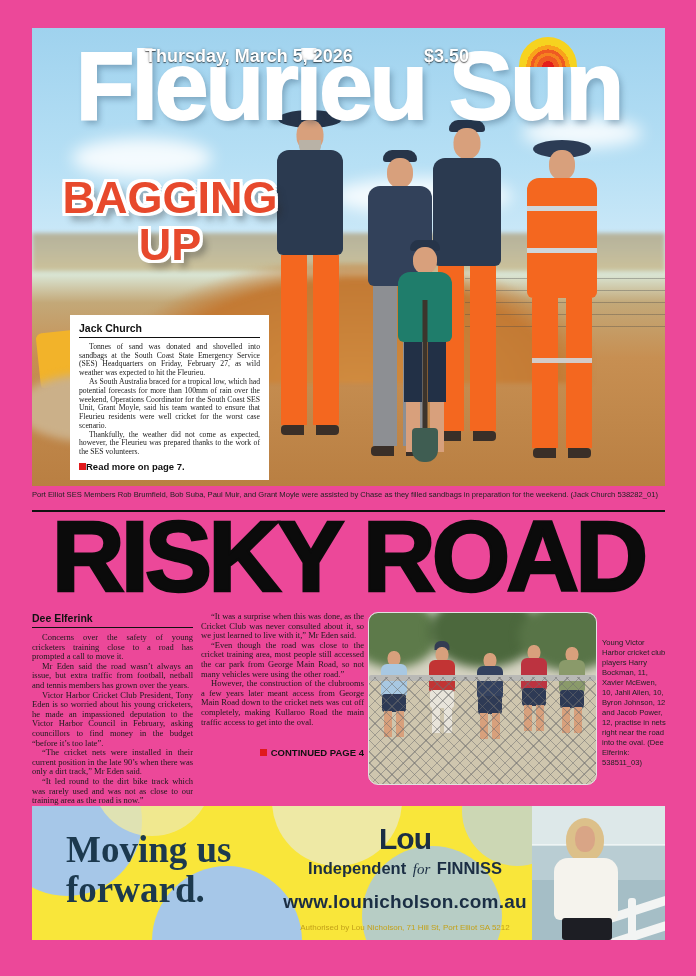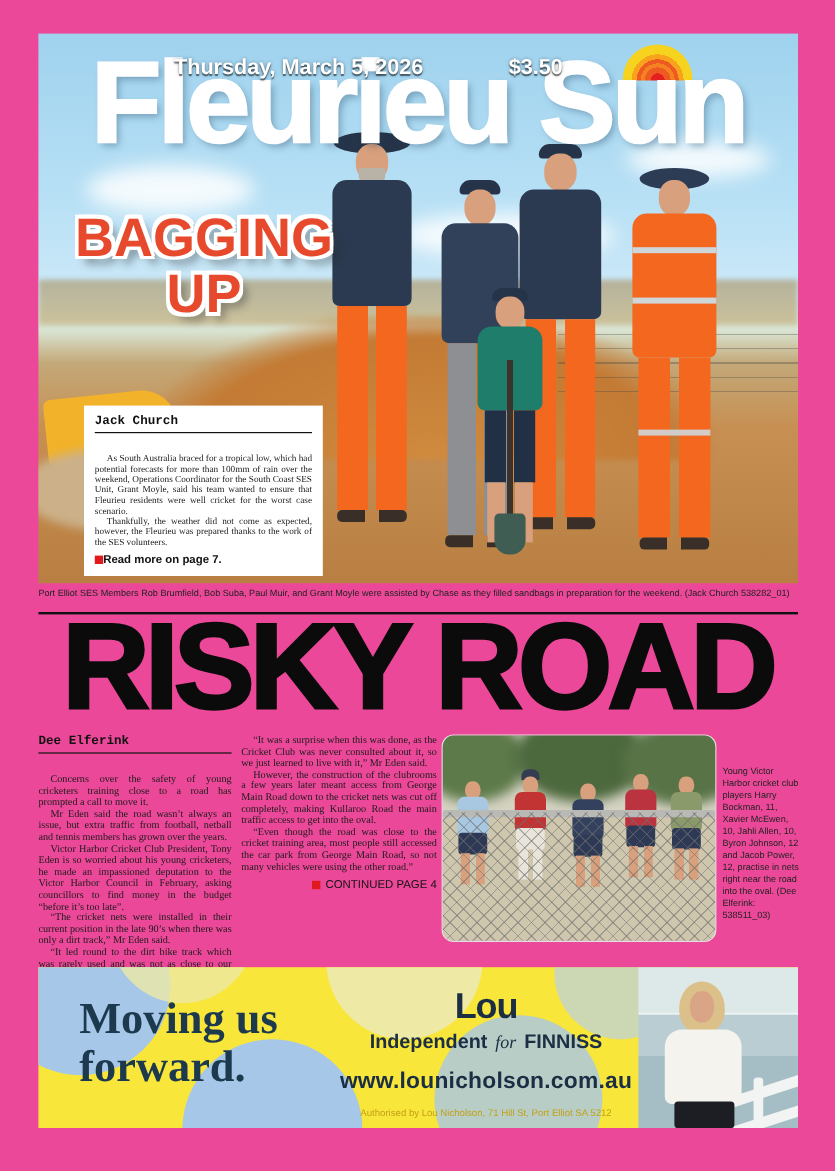--- a/index.html
+++ b/index.html
@@ -60,22 +60,22 @@
   .p-legs { position:absolute; left:50%; transform:translateX(-50%);
     background:linear-gradient(90deg,#f4671f 0 44%, rgba(0,0,0,0) 44% 56%, #f4671f 56% 100%); }
   .p-boots { position:absolute; left:50%; transform:translateX(-50%); width:58px; height:10px;
     background:linear-gradient(90deg,#3a2f28 0 40%, rgba(0,0,0,0) 40% 60%, #3a2f28 60% 100%); border-radius:4px; }
   .stripe { position:absolute; left:0; width:100%; height:5px; background:#cfd6da; }
 
   .lead-box {
     position:absolute; left:38px; bottom:6px; width:199px; z-index:4;
     background:#ffffff; padding:7px 9px 8px 9px;
   }
-  .byline { font-family:Liberation Mono, monospace; font-weight:bold; font-size:10.5px; color:#111;
-    border-bottom:1.5px solid #111; padding-bottom:3px; margin-bottom:17px; }
+  .byline { font-family:Liberation Sans, sans-serif; font-weight:bold; font-size:10.5px; color:#111;
+    border-bottom:1.5px solid #111; padding-bottom:3px; margin-bottom:5px; }
   .lead-box p {
     font-family:"Liberation Serif", serif; font-size:7.7px; line-height:1.14; color:#1a1a1a;
     text-align:justify; text-indent:10px;
   }
   .read-more { margin-top:4px; font-weight:bold; font-size:9.5px; color:#111; display:flex; align-items:center; gap:0; }
   .red-sq { display:inline-block; width:7px; height:7px; background:#e0191c; flex:0 0 auto; }
 
   .lead-caption {
     position:absolute; left:32px; top:490px; width:633px;
     font-size:7.6px; color:#222; line-height:1.2;
@@ -89,21 +89,21 @@
     font-size:101px; font-weight:bold; letter-spacing:-4px; color:#0b0b0b;
     -webkit-text-stroke:2.5px #0b0b0b; white-space:nowrap; line-height:1;
   }
 
   
   .col { position:absolute; top:612px; }
   .col p { font-family:"Liberation Serif", serif; font-size:8.5px; line-height:1.13; color:#1a1a1a;
     text-align:justify; text-indent:10px; }
   .col1 { left:32px; width:161px; }
   .col2 { left:201px; width:163px; }
-  .continued { margin-top:5px; font-weight:normal; font-size:9.5px; color:#111;
+  .continued { margin-top:20px; font-weight:bold; font-size:9.5px; color:#111;
     display:flex; align-items:center; gap:4px; justify-content:flex-end; }
 
   .story-photo {
     position:absolute; left:368px; top:612px; width:229px; height:173px;
     border-radius:10px; overflow:hidden; border:1px solid #e2e2e2;
     background:linear-gradient(180deg,#e7eadf 0 14%, #d5d3c2 14% 38%, #cfc6ae 38% 100%);
   }
   .tree { position:absolute; border-radius:50%; filter:blur(5px); }
   .rail { position:absolute; left:0; top:62px; width:100%; height:6px; background:#b9b9b6; z-index:3; border-radius:2px; }
   .mesh { position:absolute; left:0; top:64px; width:100%; height:109px; z-index:4;
@@ -210,20 +210,21 @@
       <div class="p-legs" style="top:102px; width:42px; height:60px; background:linear-gradient(90deg,#223046 0 42%, rgba(0,0,0,0) 42% 58%, #223046 58% 100%);"></div>
       <div class="p-legs" style="top:162px; width:38px; height:50px; background:linear-gradient(90deg,#d8a07c 0 38%, rgba(0,0,0,0) 38% 62%, #d8a07c 62% 100%);"></div>
       <div style="position:absolute; left:50%; top:60px; transform:translateX(-50%); width:5px; height:130px; background:#3c342c;"></div>
       <div style="position:absolute; left:50%; top:188px; transform:translateX(-50%); width:26px; height:34px; background:#3f5d52; border-radius:4px 4px 12px 12px;"></div>
     </div>
     <div style="position:absolute; left:6px; top:300px; width:110px; height:55px; background:#f2b32a; border-radius:6px 30px 4px 4px; transform:rotate(-6deg);"></div>
     <div style="position:absolute; left:-10px; top:345px; width:200px; height:70px; background:#cbb089; border-radius:40%; filter:blur(4px);"></div>
 
     <div class="lead-box">
       <div class="byline">Jack Church</div>
+      <p>Tonnes of sand was donated and shovelled into sandbags at the South Coast State Emergency Service (SES) Headquarters on Friday, February 27, as wild weather was expected to hit the Fleurieu.</p>
       <p>As South Australia braced for a tropical low, which had potential forecasts for more than 100mm of rain over the weekend, Operations Coordinator for the South Coast SES Unit, Grant Moyle, said his team wanted to ensure that Fleurieu residents were well cricket for the worst case scenario.</p>
       <p>Thankfully, the weather did not come as expected, however, the Fleurieu was prepared thanks to the work of the SES volunteers.</p>
       <div class="read-more">
         <span class="red-sq"></span>
         <span>Read more on page 7.</span>
       </div>
     </div>
   </div>
 
   <div class="lead-caption">Port Elliot SES Members Rob Brumfield, Bob Suba, Paul Muir, and Grant Moyle were assisted by Chase as they filled sandbags in preparation for the weekend. (Jack Church 538282_01)</div>
@@ -235,22 +236,22 @@
     <div class="byline">Dee Elferink</div>
     <p>Concerns over the safety of young cricketers training close to a road has prompted a call to move it.</p>
     <p>Mr Eden said the road wasn’t always an issue, but extra traffic from football, netball and tennis members has grown over the years.</p>
     <p>Victor Harbor Cricket Club President, Tony Eden is so worried about his young cricketers, he made an impassioned deputation to the Victor Harbor Council in February, asking councillors to find money in the budget “before it’s too late”.</p>
     <p>“The cricket nets were installed in their current position in the late 90’s when there was only a dirt track,” Mr Eden said.</p>
     <p>“It led round to the dirt bike track which was rarely used and was not as close to our training area as the road is now.”</p>
   </div>
 
   <div class="col col2">
     <p>“It was a surprise when this was done, as the Cricket Club was never consulted about it, so we just learned to live with it,” Mr Eden said.</p>
+    <p>“Even though the road was close to the cricket training area, most people still accessed the car park from George Main Road, so not many vehicles were using the other road.”</p>
     <p>However, the construction of the clubrooms a few years later meant access from George Main Road down to the cricket nets was cut off completely, making Kullaroo Road the main traffic access to get into the oval.</p>
-    <p>“Even though the road was close to the cricket training area, most people still accessed the car park from George Main Road, so not many vehicles were using the other road.”</p>
     <div class="continued">
       <span class="red-sq"></span>
       <span>CONTINUED PAGE 4</span>
     </div>
   </div>
 
   <div class="story-photo">
     <div class="tree" style="left:-20px; top:-15px; width:90px; height:70px; background:#5d7a4a;"></div>
     <div class="tree" style="left:60px; top:-20px; width:110px; height:75px; background:#4c683d;"></div>
     <div class="tree" style="left:150px; top:-12px; width:100px; height:70px; background:#587447;"></div>

